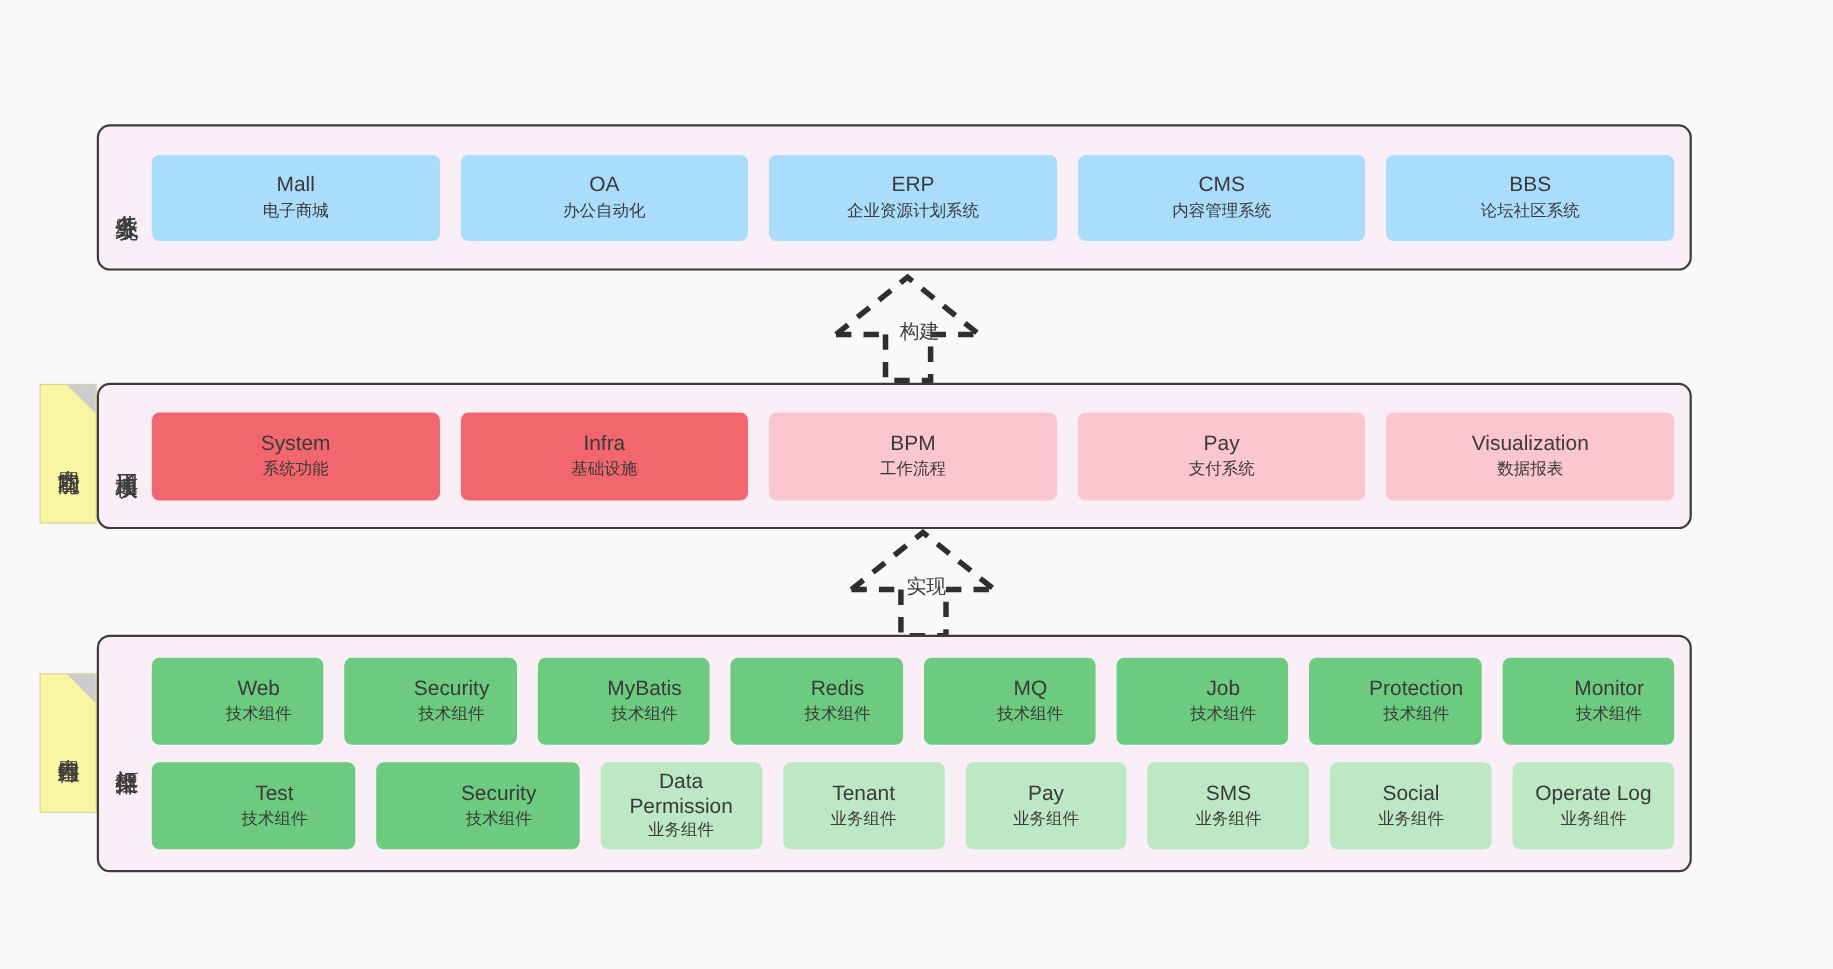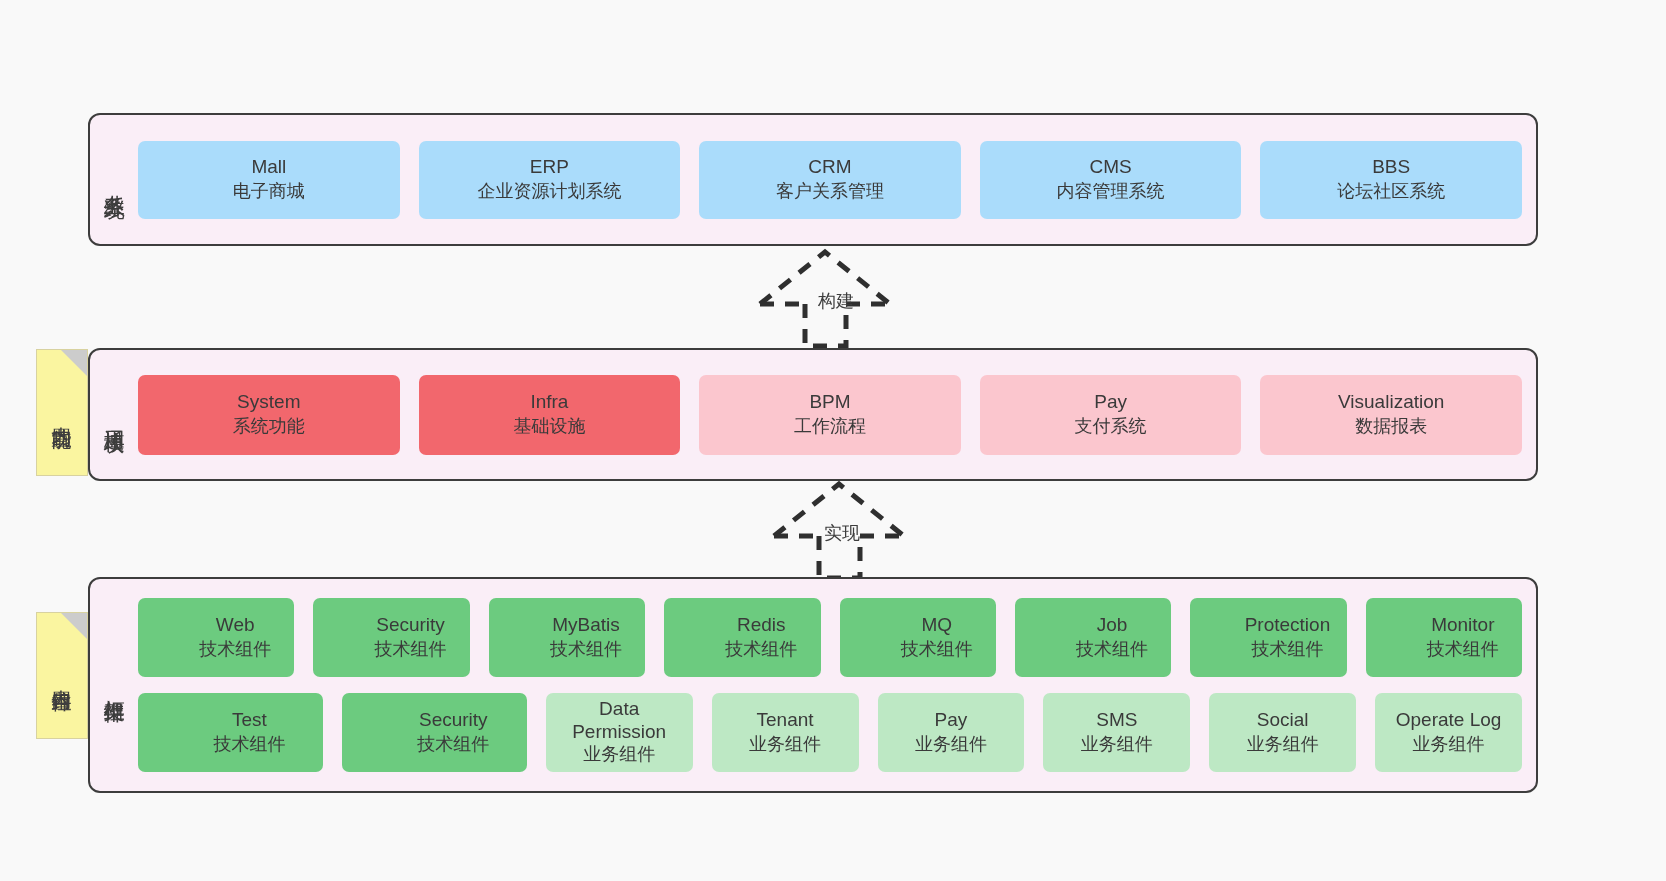--- a/index.html
+++ b/index.html
@@ -73,21 +73,21 @@
     line-height: 1.3;
     box-sizing: border-box;
     padding: 4px 6px;
     user-select: none;
   }
   .card .t-en {
     font-size: 19px;
     color: #3a3a3a;
   }
   .card .t-cn {
-    font-size: 18px;
+    font-size: 15px;
     color: #3a3a3a;
   }
   .card.two-line-en .t-en { line-height: 1.18; }
 
   .c-blue   { background: #aadcfb; }
   .c-red    { background: #f2676d; }
   .c-pink   { background: #fbc6ce; }
   .c-green  { background: #6ccb7f; padding-left: 44px; }
   .c-lgreen { background: #bde8c4; }
 
@@ -156,26 +156,26 @@
 
   <div class="layer" id="layer-business">
     <div class="layer-title">业务系统</div>
     <div class="layer-body">
       <div class="row">
         <div class="card c-blue">
           <div class="t-en">Mall</div>
           <div class="t-cn">电子商城</div>
         </div>
         <div class="card c-blue">
+          <div class="t-en">OA</div>
+          <div class="t-cn">办公自动化</div>
+        </div>
+        <div class="card c-blue">
           <div class="t-en">ERP</div>
           <div class="t-cn">企业资源计划系统</div>
-        </div>
-        <div class="card c-blue">
-          <div class="t-en">CRM</div>
-          <div class="t-cn">客户关系管理</div>
         </div>
         <div class="card c-blue">
           <div class="t-en">CMS</div>
           <div class="t-cn">内容管理系统</div>
         </div>
         <div class="card c-blue">
           <div class="t-en">BBS</div>
           <div class="t-cn">论坛社区系统</div>
         </div>
       </div>

